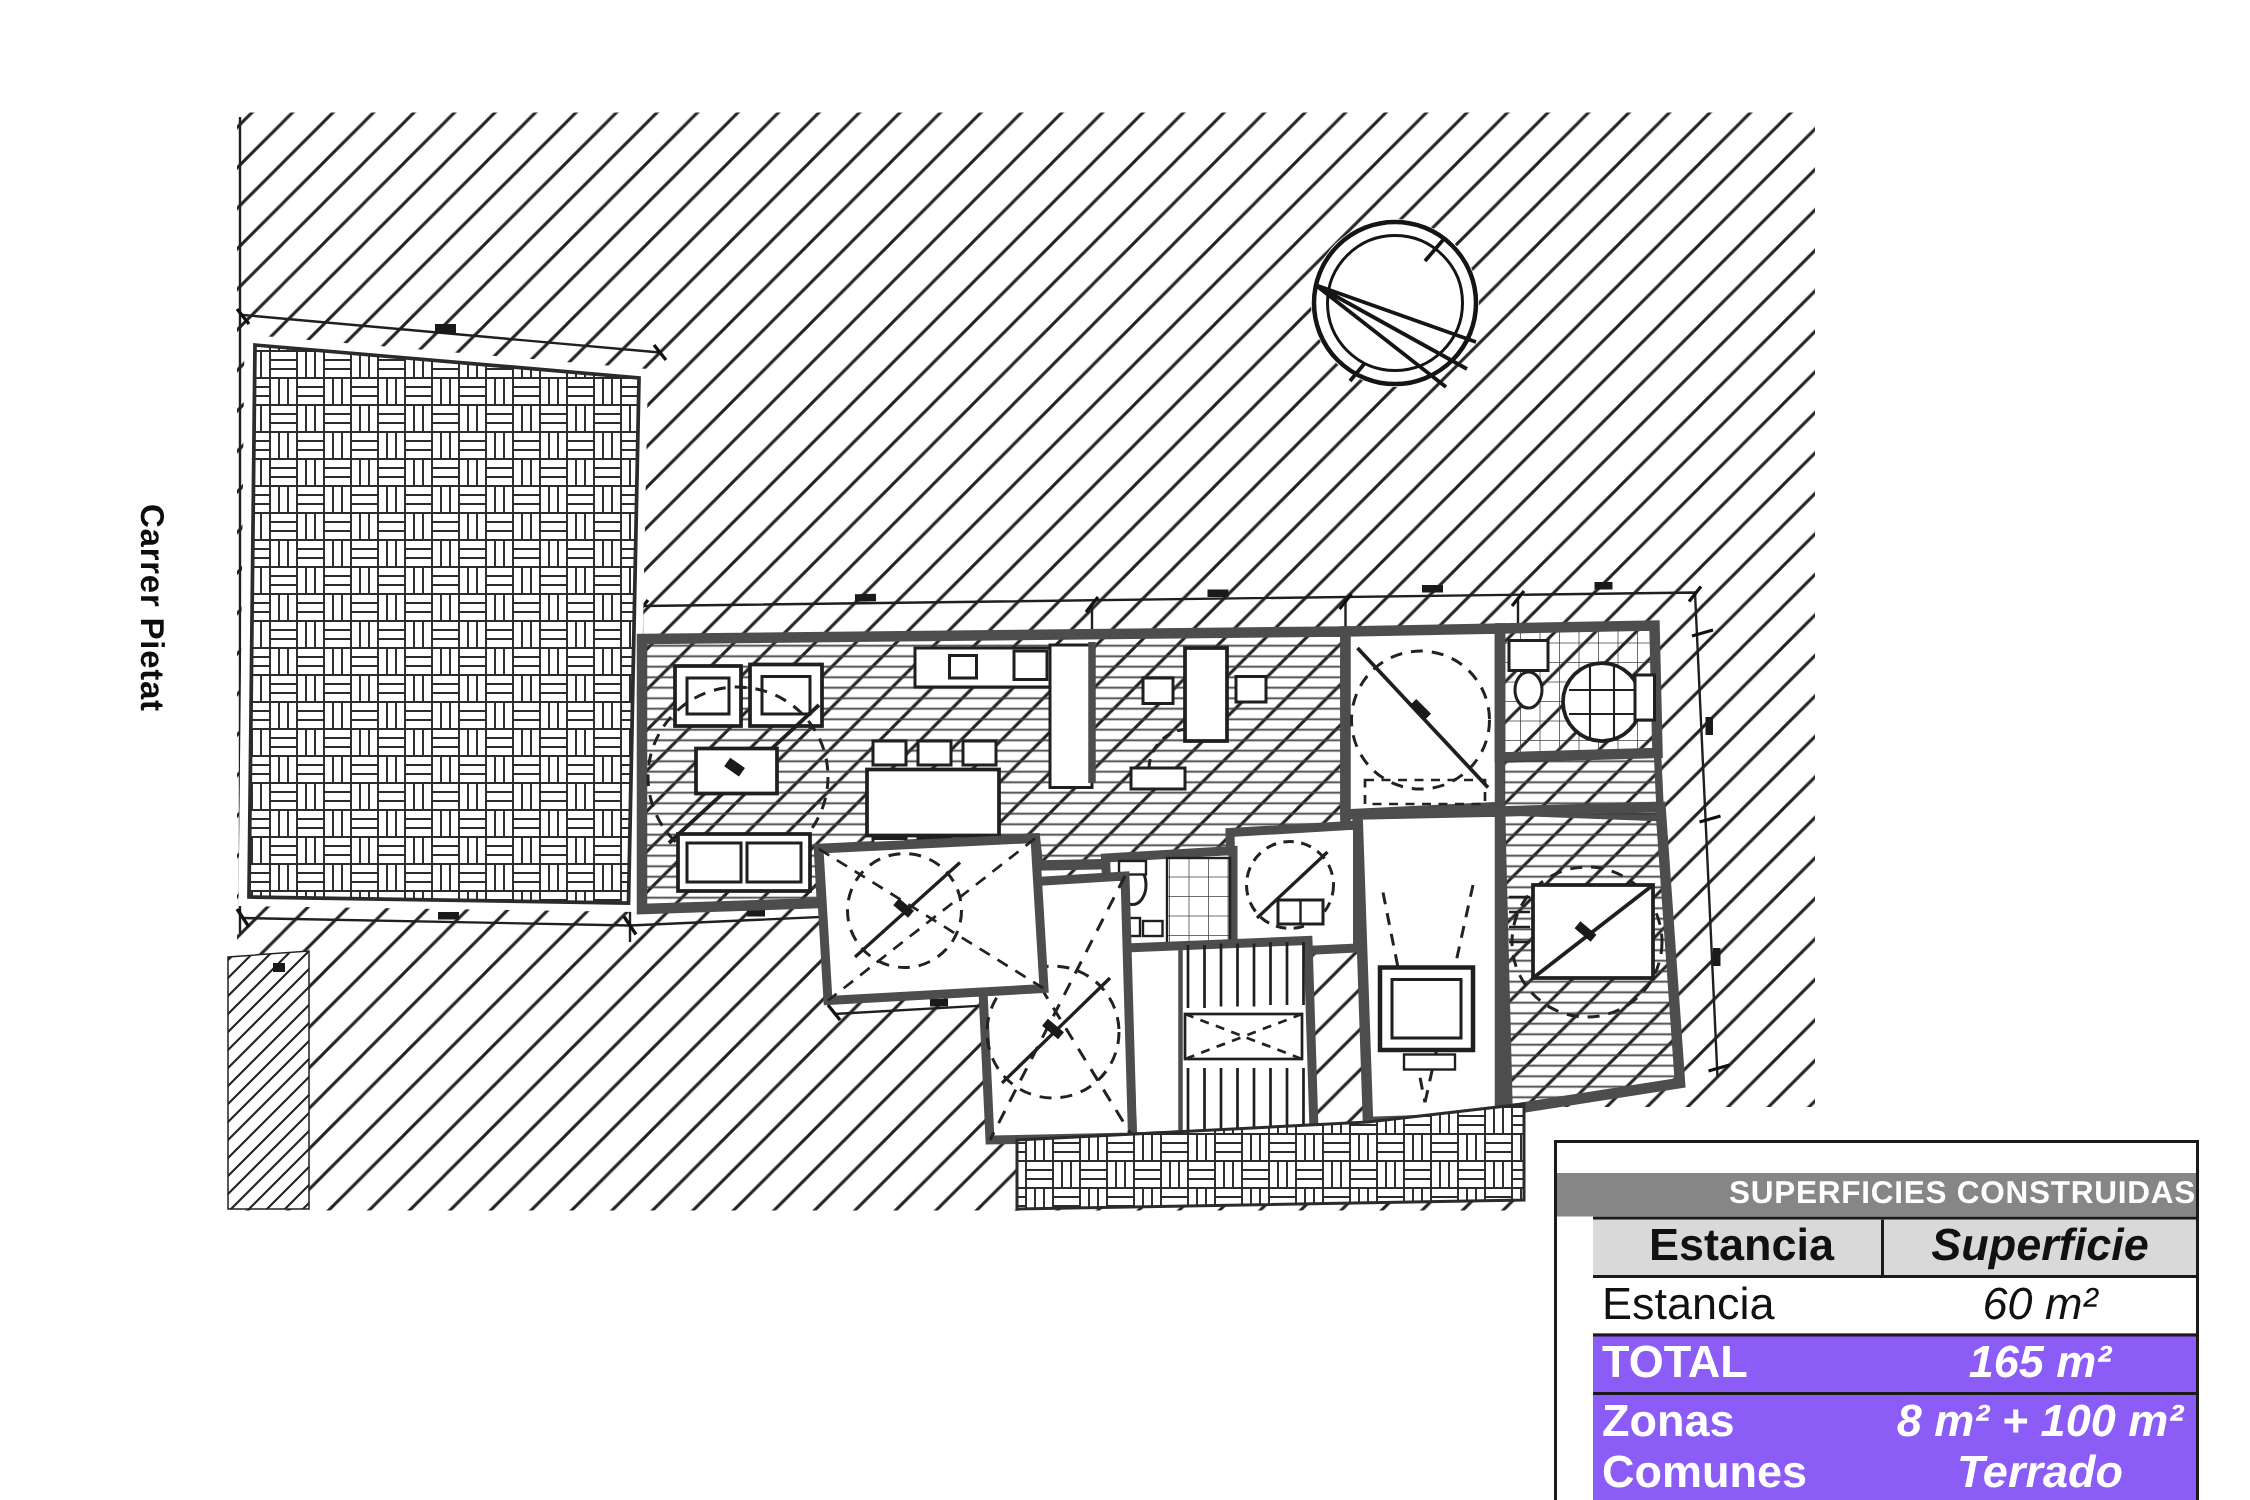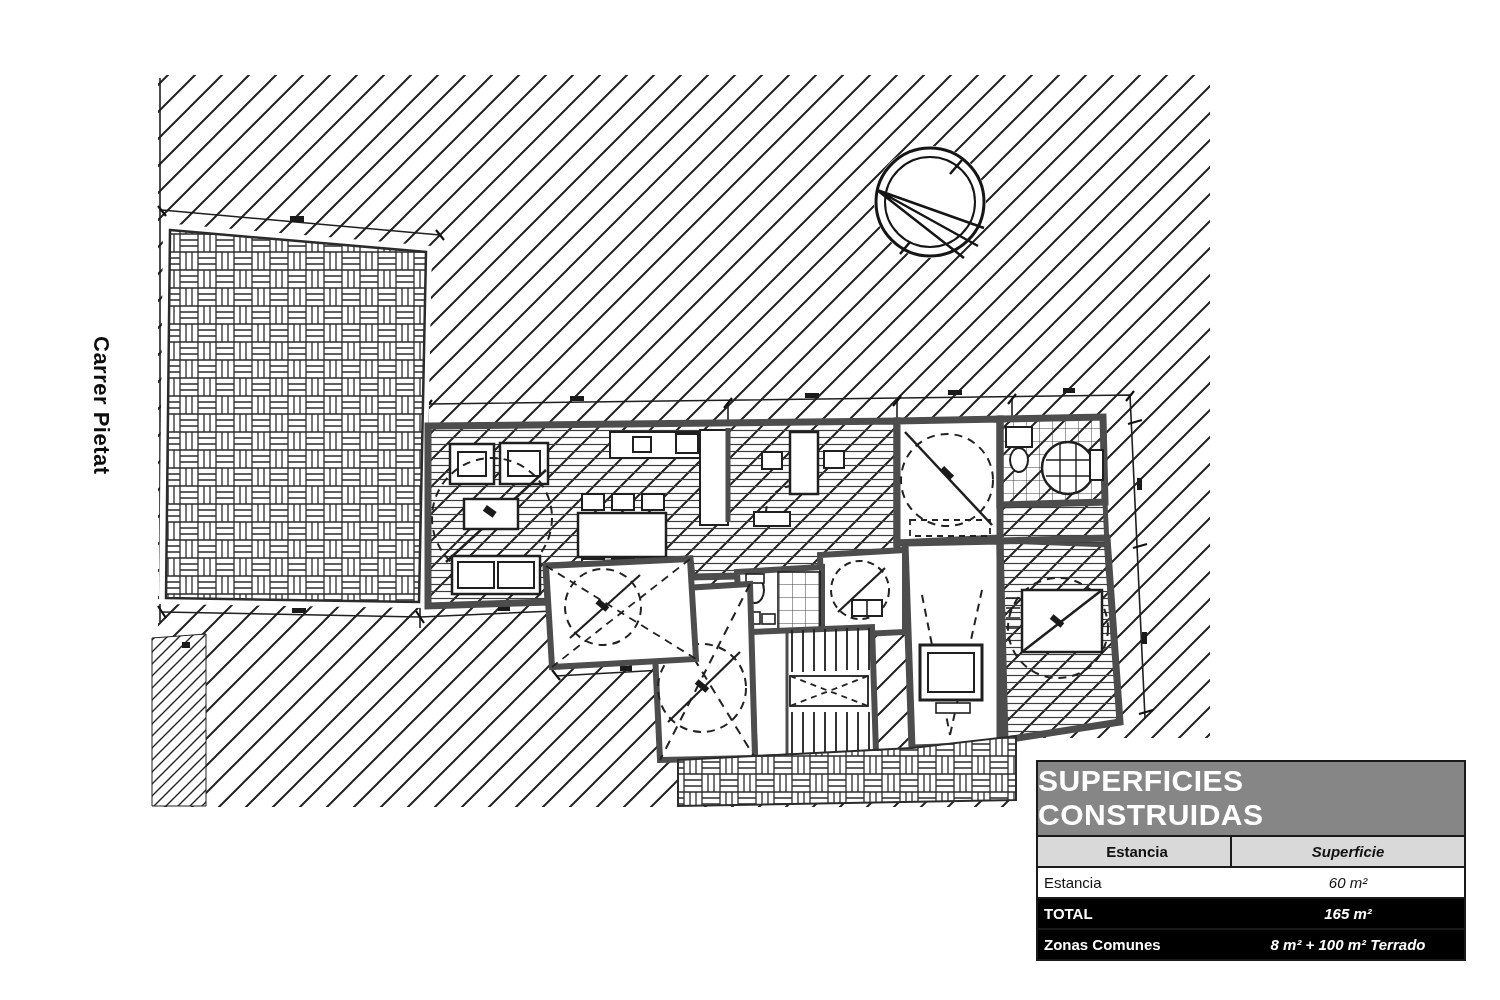--- a/index.html
+++ b/index.html
@@ -4,30 +4,30 @@
 <style>
   html,body{margin:0;padding:0;background:#ffffff;}
   #stage{position:relative;width:1500px;height:1000px;background:#ffffff;overflow:hidden;
          font-family:"Liberation Sans", sans-serif;}
   #plan-svg{position:absolute;left:0;top:0;}
   
   .areas-table{position:absolute;left:1036px;top:760px;width:426px;
     border:2.5px solid #1a1a1a;background:#fff;color:#111;
     font-family:"Liberation Sans", sans-serif;}
   .at-row{display:grid;grid-template-columns:194px 1fr;align-items:center;
-    border-top:2px solid #1a1a1a;min-height:29px;font-size:15px;}
+    border-top:2px solid #1a1a1a;min-height:29px;font-size:30px;margin-left:24px;}
   .at-row:first-child{border-top:none;}
-  .at-title{display:block;text-align:left;background:#868686;color:#fff;
-    font-weight:bold;font-size:30px;letter-spacing:.5px;padding:2px 0 3px;}
+  .at-title{display:block;text-align:right;background:#868686;color:#fff;
+    font-weight:bold;font-size:21px;letter-spacing:.5px;padding:2px 0 3px;margin-top:20px;}
   .at-sub{background:#d9d9d9;font-weight:bold;}
   .at-sub .c1{border-right:2px solid #1a1a1a;}
   .at-row .c1{padding:1px 0 2px 6px;align-self:stretch;display:flex;align-items:center;}
   .at-row .c2{text-align:center;padding:1px 0 2px;font-style:italic;}
   .at-sub .c1,.at-sub .c2{justify-content:center;display:flex;align-items:center;}
-  .at-strong{background:#000000;color:#fff;font-weight:bold;}
+  .at-strong{background:#8b5cf6;color:#fff;font-weight:bold;}
   .at-plain{background:#fff;}
 </style>
 </head>
 <body>
 
 <div id="stage">
 
 <svg id="plan-svg" width="1500" height="1000" viewBox="0 0 1500 1000">
   <defs>
     <pattern id="hatch" patternUnits="userSpaceOnUse" width="27" height="27">

